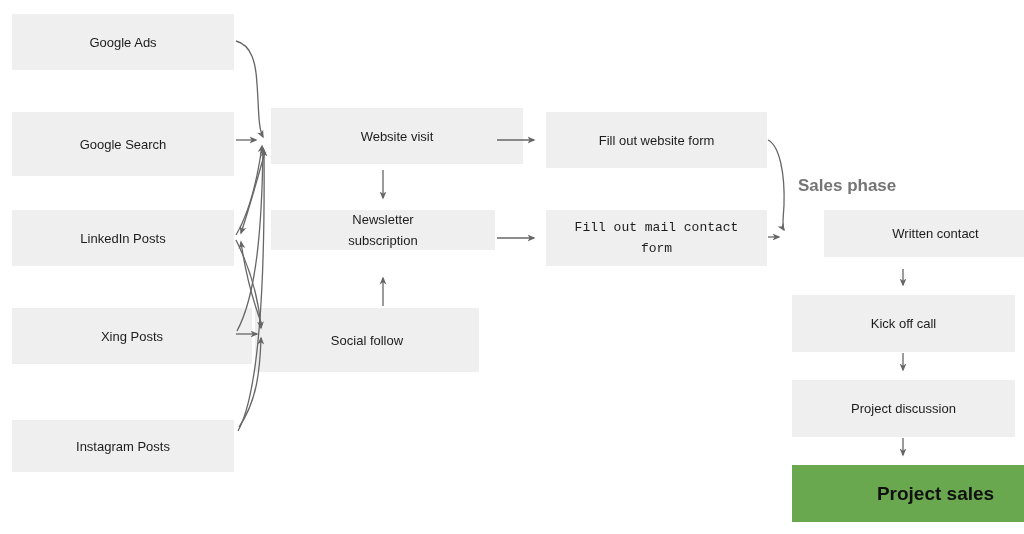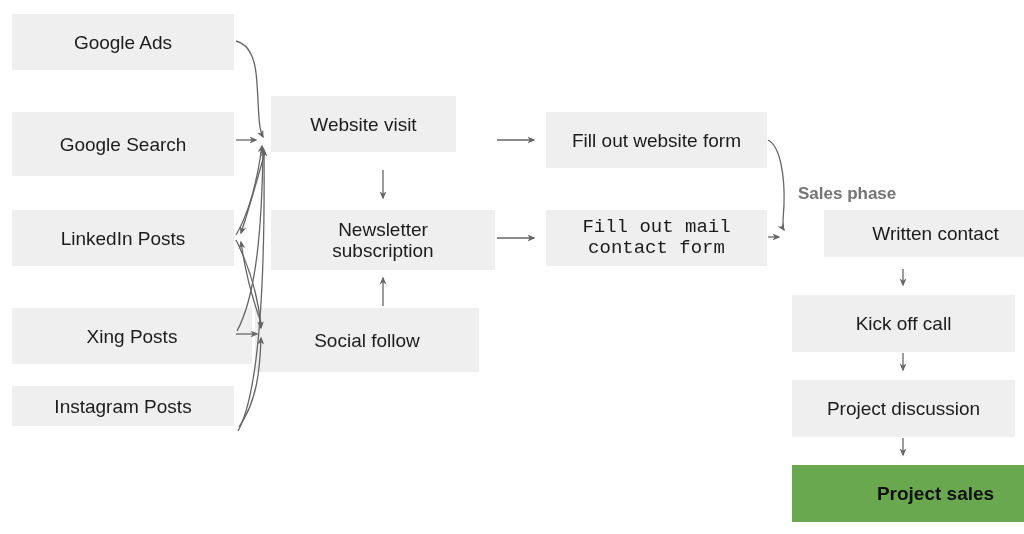--- a/index.html
+++ b/index.html
@@ -6,59 +6,59 @@
   body{
     width:1024px;height:534px;position:relative;background:#ffffff;
     font-family:"Liberation Sans","DejaVu Sans",sans-serif;
     overflow:hidden;
   }
   .node{
     position:absolute;
     background:var(--box-bg,#efefef);
     color:var(--text,#1c1c1c);
     display:flex;align-items:center;justify-content:center;
-    text-align:center;font-size:19px;line-height:21px;
+    text-align:center;font-size:13px;line-height:21px;
   }
   .node .lbl{display:block;}
   .node.wrap-nl .lbl{width:130px;}
   .node.wrap-mail .lbl{width:195px;font-family:Liberation Mono, monospace;}
   .node.success{
     background:var(--success-bg,#6aa84f);
     font-weight:bold;font-size:19px;color:#101010;padding-left:32px;
   }
   .section-label{
     position:absolute;left:798px;top:176px;
-    font-weight:bold;font-size:17px;color:var(--label-gray,#757575);margin-top:8px;
+    font-weight:bold;font-size:17px;color:var(--label-gray,#757575);
   }
   svg.arrows{position:absolute;left:0;top:0;pointer-events:none;}
   svg.arrows path.edge{fill:none;stroke:var(--line,#666666);stroke-width:1.3px;}
 </style>
 </head>
 <body>
 
 <div class="node" style="left:12px;top:14px;width:222px;height:56px">
   <span class="lbl">Google Ads</span>
 </div>
 <div class="node" style="left:12px;top:112px;width:222px;height:64px">
   <span class="lbl">Google Search</span>
 </div>
 <div class="node" style="left:12px;top:210px;width:222px;height:56px">
   <span class="lbl">LinkedIn Posts</span>
 </div>
 <div class="node" style="left:12px;top:308px;width:240px;height:56px">
   <span class="lbl">Xing Posts</span>
 </div>
-<div class="node" style="left:12px;top:386px;width:222px;height:40px">
+<div class="node" style="left:12px;top:420px;width:222px;height:52px">
   <span class="lbl">Instagram Posts</span>
 </div>
 
-<div class="node" style="left:271px;top:96px;width:185px;height:56px">
+<div class="node" style="left:271px;top:108px;width:252px;height:56px">
   <span class="lbl">Website visit</span>
 </div>
-<div class="node wrap-nl" style="left:271px;top:210px;width:224px;height:60px">
+<div class="node wrap-nl" style="left:271px;top:210px;width:224px;height:40px">
   <span class="lbl">Newsletter subscription</span>
 </div>
 <div class="node" style="left:255px;top:308px;width:224px;height:64px">
   <span class="lbl">Social follow</span>
 </div>
 
 <div class="node" style="left:546px;top:112px;width:221px;height:56px">
   <span class="lbl">Fill out website form</span>
 </div>
 <div class="node wrap-mail" style="left:546px;top:210px;width:221px;height:56px">

